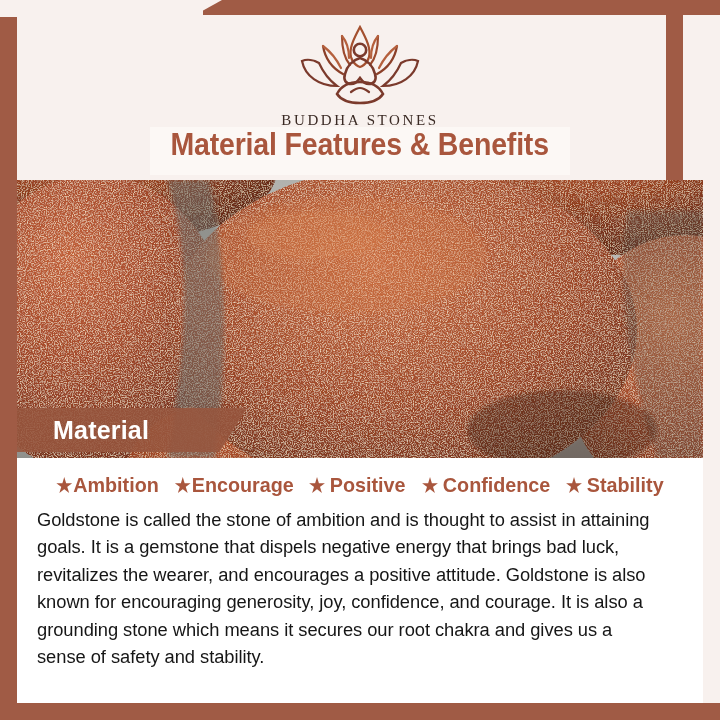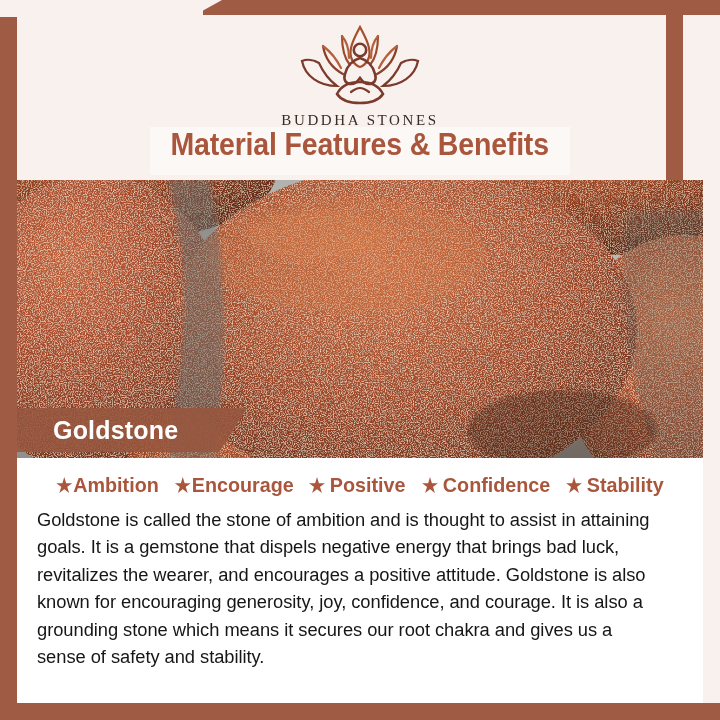--- a/index.html
+++ b/index.html
@@ -187,21 +187,21 @@
       <ellipse cx="330" cy="75" rx="140" ry="58" fill="#d07644" opacity="0.28" filter="url(#soft)"></ellipse>
       <ellipse cx="300" cy="55" rx="70" ry="24" fill="#e08a54" opacity="0.22" filter="url(#soft)"></ellipse>
 
       <path d="M150 0 C170 60 175 140 150 278 L198 278 C215 150 205 60 192 0Z" fill="#6d6e6a" opacity="0.5" filter="url(#soft)"></path>
       <path d="M610 30 C600 100 608 180 640 278 L686 278 L686 30Z" fill="#5a5b57" opacity="0.28" filter="url(#soft)"></path>
       <ellipse cx="545" cy="250" rx="95" ry="40" fill="#3d2116" opacity="0.35" filter="url(#soft)"></ellipse>
     </svg>
   </div>
 
   <div class="ribbon">
-    <span class="ribbon-label">Goldstone</span>
+    <span class="ribbon-label">Material</span>
   </div>
 
   <div class="card">
     <div class="benefits">
       <span class="benefit">
         <span class="star">★</span>
         <span>Ambition</span>
       </span>
       <span class="benefit">
         <span class="star">★</span>

